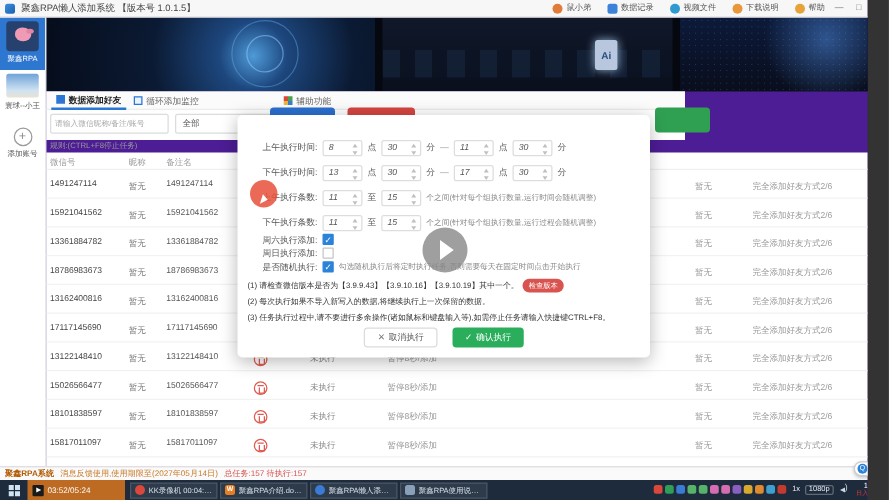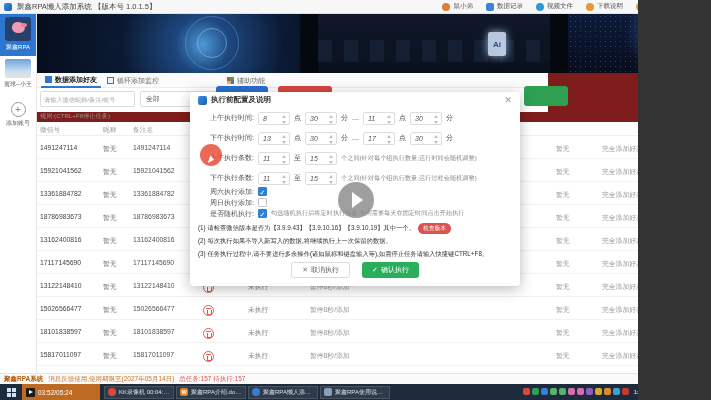--- a/index.html
+++ b/index.html
@@ -1,35 +1,35 @@
 <!DOCTYPE html>
 <html><head>
 <meta charset="utf-8">
 <style>
   html,body{margin:0;padding:0;background:#333;}
   *{box-sizing:border-box;font-family:"Liberation Sans","DejaVu Sans",sans-serif;}
-  #screen{position:relative;width:638px;height:400px;background:#7f1d1d;overflow:hidden;}
+  #screen{position:relative;width:694px;height:400px;background:#4c1d95;overflow:hidden;}
 
   
   .titlebar{position:absolute;left:0;top:0;width:711px;height:14px;background:#f7f7f7;border-bottom:1px solid #e3e3e3;display:flex;align-items:center;font-size:7.5px;color:#444;z-index:6;}
   .app-ico{width:8px;height:8px;border-radius:2px;background:linear-gradient(135deg,#3a8fe0,#1b5fb0);margin:0 5px 0 4px;}
   .tmenu{margin-left:auto;display:flex;align-items:center;gap:13px;margin-right:8px;}
   .tmi{display:flex;align-items:center;gap:3px;font-size:6.5px;color:#555;cursor:default;}
   .ticon{width:8px;height:8px;border-radius:50%;}
   .ticon.user-avatar{background:#e07b39;}
   .ticon.document{background:#3b82d8;border-radius:2px;}
   .ticon.video{background:#2f9ad0;}
   .ticon.download{background:#e8973a;}
   .ticon.help{background:#e8a23a;}
   .wctl{display:flex;gap:10px;margin-right:6px;color:#777;font-size:7px;}
   .wctl span{cursor:default;}
   .wmin::after{content:"—";} .wmax::after{content:"□";} .wclose::after{content:"✕";}
 
   
-  .banner{position:absolute;left:37px;top:14px;width:674px;height:59px;display:flex;gap:18px;background:#05080f;}
+  .banner{position:absolute;left:37px;top:14px;width:674px;height:59px;display:flex;gap:6px;background:#05080f;}
   .bimg{position:relative;overflow:hidden;}
   .b1{width:263px;background:radial-gradient(circle at 63% 52%,#4e9ad8 0%,#1d477e 16%,#0b1a33 48%,#060d1c 100%);}
   .b1::before{content:"";position:absolute;left:148px;top:2px;width:52px;height:52px;border:1px solid rgba(110,180,240,.4);border-radius:50%;}
   .b1::after{content:"";position:absolute;left:160px;top:14px;width:28px;height:28px;border:1px solid rgba(150,210,255,.5);border-radius:50%;}
   .b2{width:232px;background:linear-gradient(180deg,#10182a 0%,#0a0f1c 100%);}
   .b2::before{content:"";position:absolute;left:0;top:26px;width:100%;height:22px;background:repeating-linear-gradient(90deg,#1b2a44 0 14px,#0d1526 14px 26px);opacity:.55;filter:blur(.4px);}
   .ai-sign{position:absolute;right:44px;top:18px;width:18px;height:24px;background:rgba(215,230,255,.85);border-radius:2px;color:#2b4d7e;font-size:8px;font-weight:bold;display:flex;align-items:center;justify-content:center;box-shadow:0 0 8px rgba(180,220,255,.8);}
   .b3{flex:1;background:radial-gradient(circle at 70% 30%,rgba(90,160,255,.45) 0%,transparent 40%),linear-gradient(180deg,#0c1a3a 0%,#0a1228 60%,#090e1c 100%);}
   .b3::after{content:"";position:absolute;inset:0;background-image:radial-gradient(rgba(140,195,255,.5) .6px,transparent .7px);background-size:5px 5px;opacity:.5;}
 
@@ -380,25 +380,20 @@
           <span class="c-status">未执行</span>
           <span class="c-interval">暂停8秒/添加</span>
           <span class="c-extra">暂无</span>
           <span class="c-method">完全添加好友方式2/6</span>
         </div>
       </div>
   </div>
 
 
   <div class="dialog">
-    <div class="dlg-head">
-      <span class="dlg-icon"></span>
-      <span class="dlg-title">执行前配置及说明</span>
-      <span class="dlg-close"></span>
-    </div>
 
     <div class="drow" style="top:18px">
       <span class="dlabel">上午执行时间:</span>
       <span class="num">
           <i>8</i>
           <b class="sp"></b>
         </span>
       <span class="unit">点</span>
       <span class="num">
           <i>30</i>

